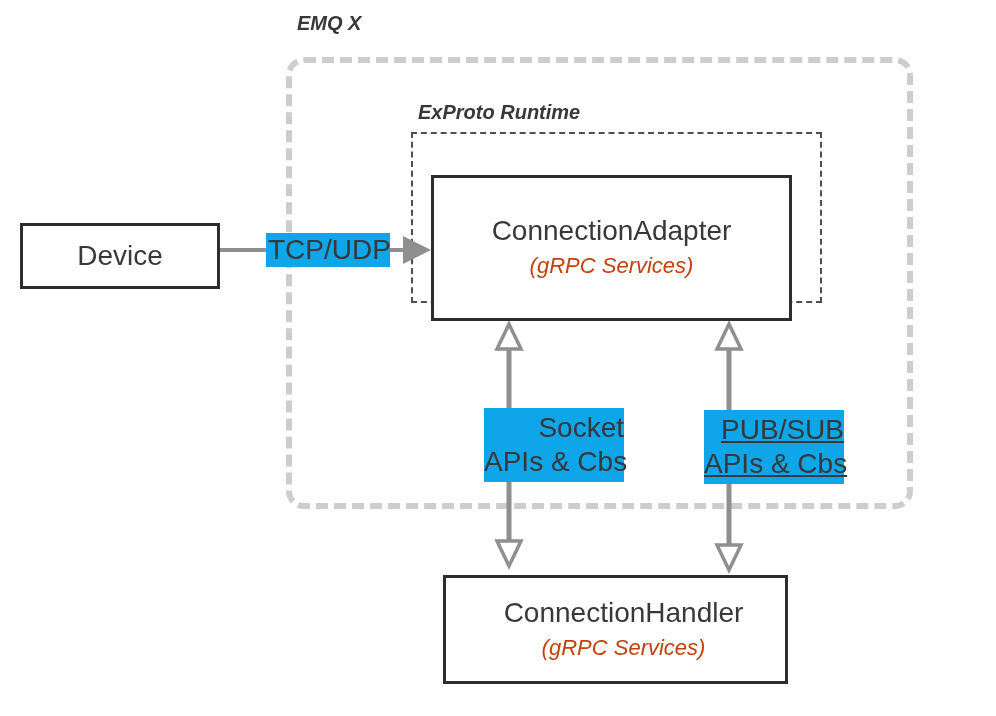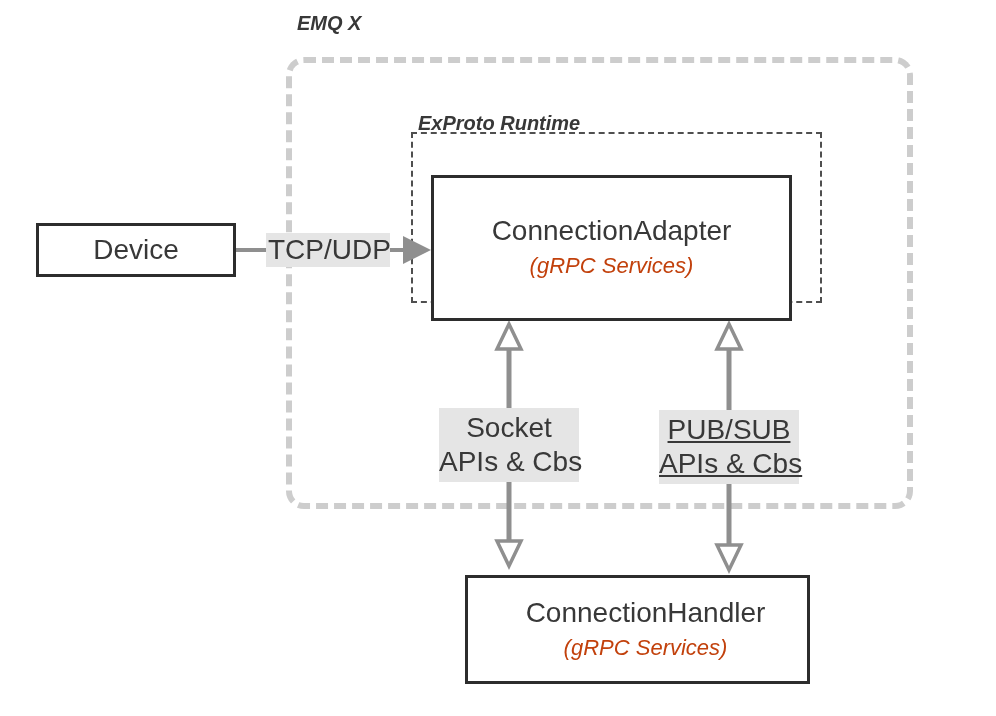--- a/index.html
+++ b/index.html
@@ -36,21 +36,21 @@
   
   .group-label {
     position: absolute;
     font-size: 20px;
     font-weight: bold;
     font-style: italic;
     color: #383838;
     white-space: nowrap;
   }
   .emqx-label { left: 297px; top: 12px; }
-  .exproto-label { left: 418px; top: 112px; }
+  .exproto-label { left: 418px; top: 101px; }
 
   
   .arrows {
     position: absolute;
     left: 0; top: 0;
     width: 996px; height: 716px;
   }
   .arrow-shaft { stroke: #8f8f8f; fill: none; }
   .arrow-head-filled { fill: #8f8f8f; stroke: none; }
   .arrow-head-hollow { fill: #ffffff; stroke: #8f8f8f; stroke-width: 3.5; stroke-linejoin: miter; }
@@ -62,40 +62,40 @@
     border: 3px solid #2d2d2d;
     display: flex;
     flex-direction: column;
     align-items: center;
     justify-content: center;
     text-align: center;
   }
   .node-title { font-size: 28px; line-height: 36px; color: #383838; white-space: nowrap; }
   .node-subtitle { font-size: 22px; line-height: 34px; font-style: italic; color: #c2410c; white-space: nowrap; }
 
-  .device-node  { left: 20px;  top: 223px; width: 200px; height: 54px; margin-left: 16px; }
+  .device-node  { left: 20px;  top: 223px; width: 200px; height: 66px; }
   .adapter-node { left: 431px; top: 175px; width: 361px; height: 146px; }
-  .handler-node { left: 465px; top: 575px; width: 345px; height: 109px; padding-left: 16px; }
+  .handler-node { left: 443px; top: 575px; width: 345px; height: 109px; padding-left: 16px; }
 
   
   .edge-label {
     position: absolute;
-    background: #e5e5e5;
+    background: #0ea5e9;
     color: #383838;
     font-size: 28px;
-    text-align: center;
+    text-align: right;
     white-space: nowrap;
   }
   .tcpudp-label {
     left: 266px; top: 233px;
     width: 124px;
     line-height: 34px;
     padding: 0 2px;
   }
-  .vlabel { line-height: 34px; padding: 3px 0; }
+  .vlabel { line-height: 34px; padding: 3px 0; margin-left: 45px; }
   .socket-label { left: 439px; top: 408px; width: 140px; }
   .pubsub-label { left: 659px; top: 410px; width: 140px; text-decoration: underline; }
 </style>
 </head>
 <body>
 
 <div class="canvas">
 
   <div class="outer-group"></div>
   <div class="group-label emqx-label">EMQ X</div>

